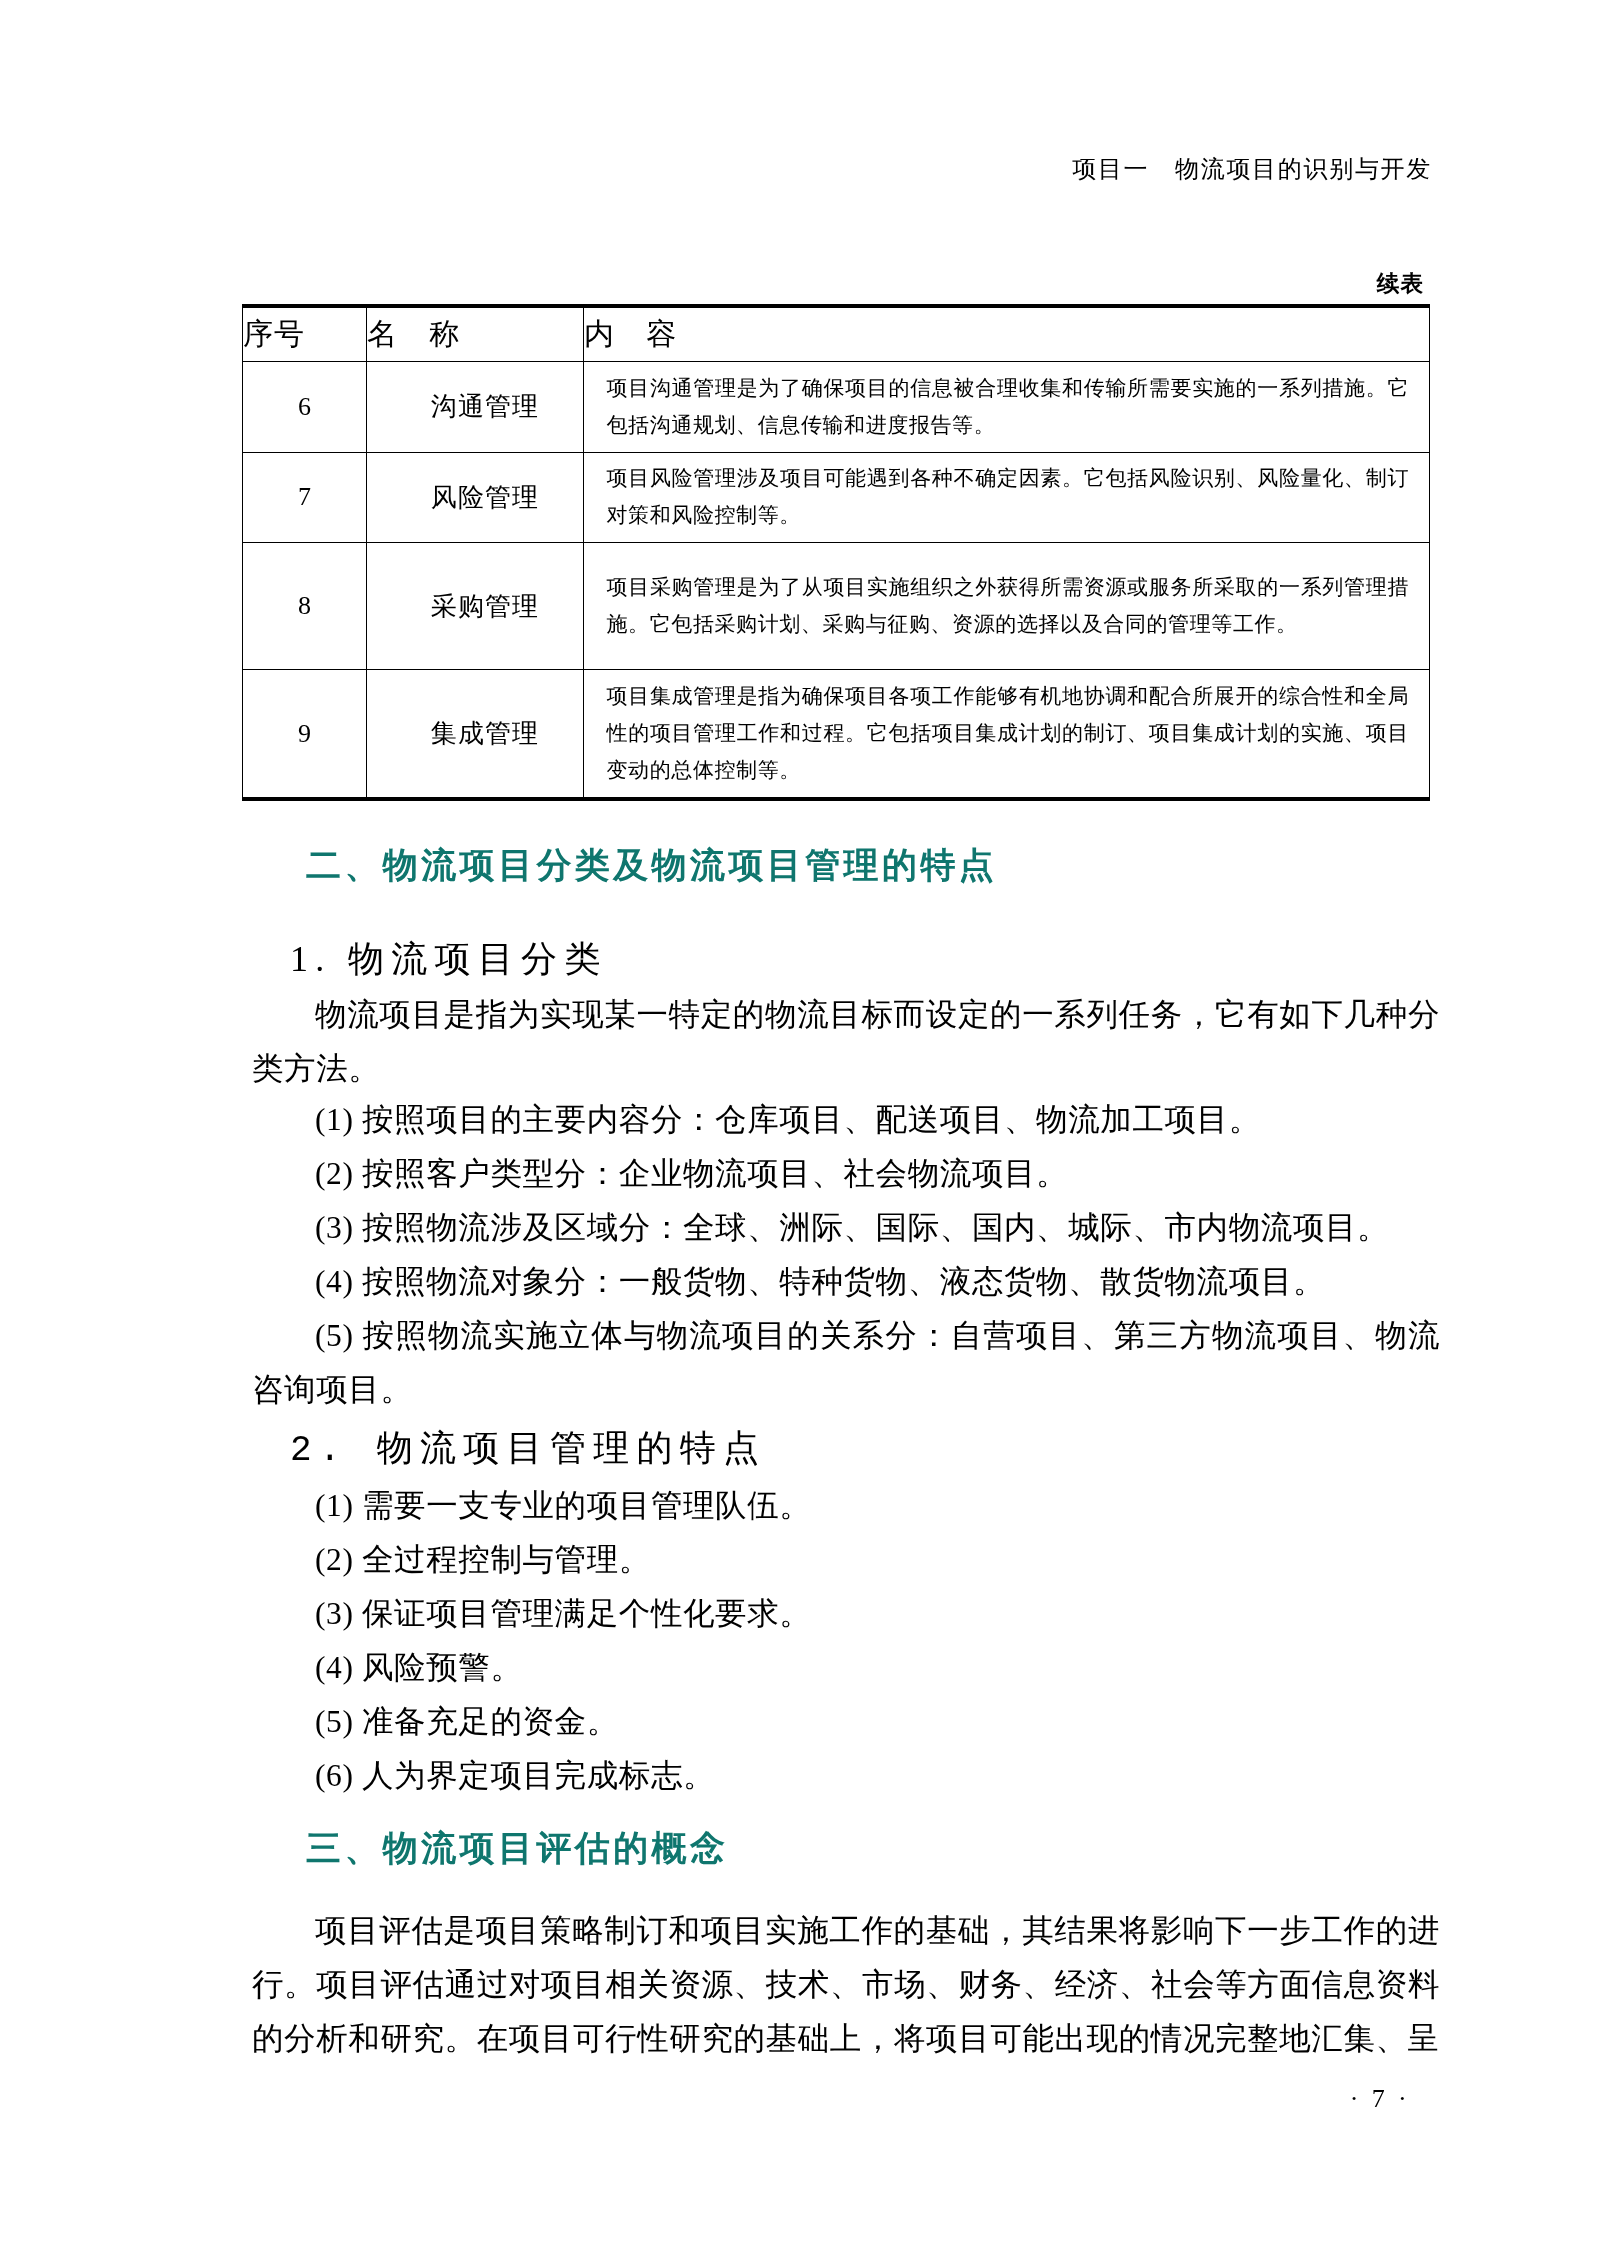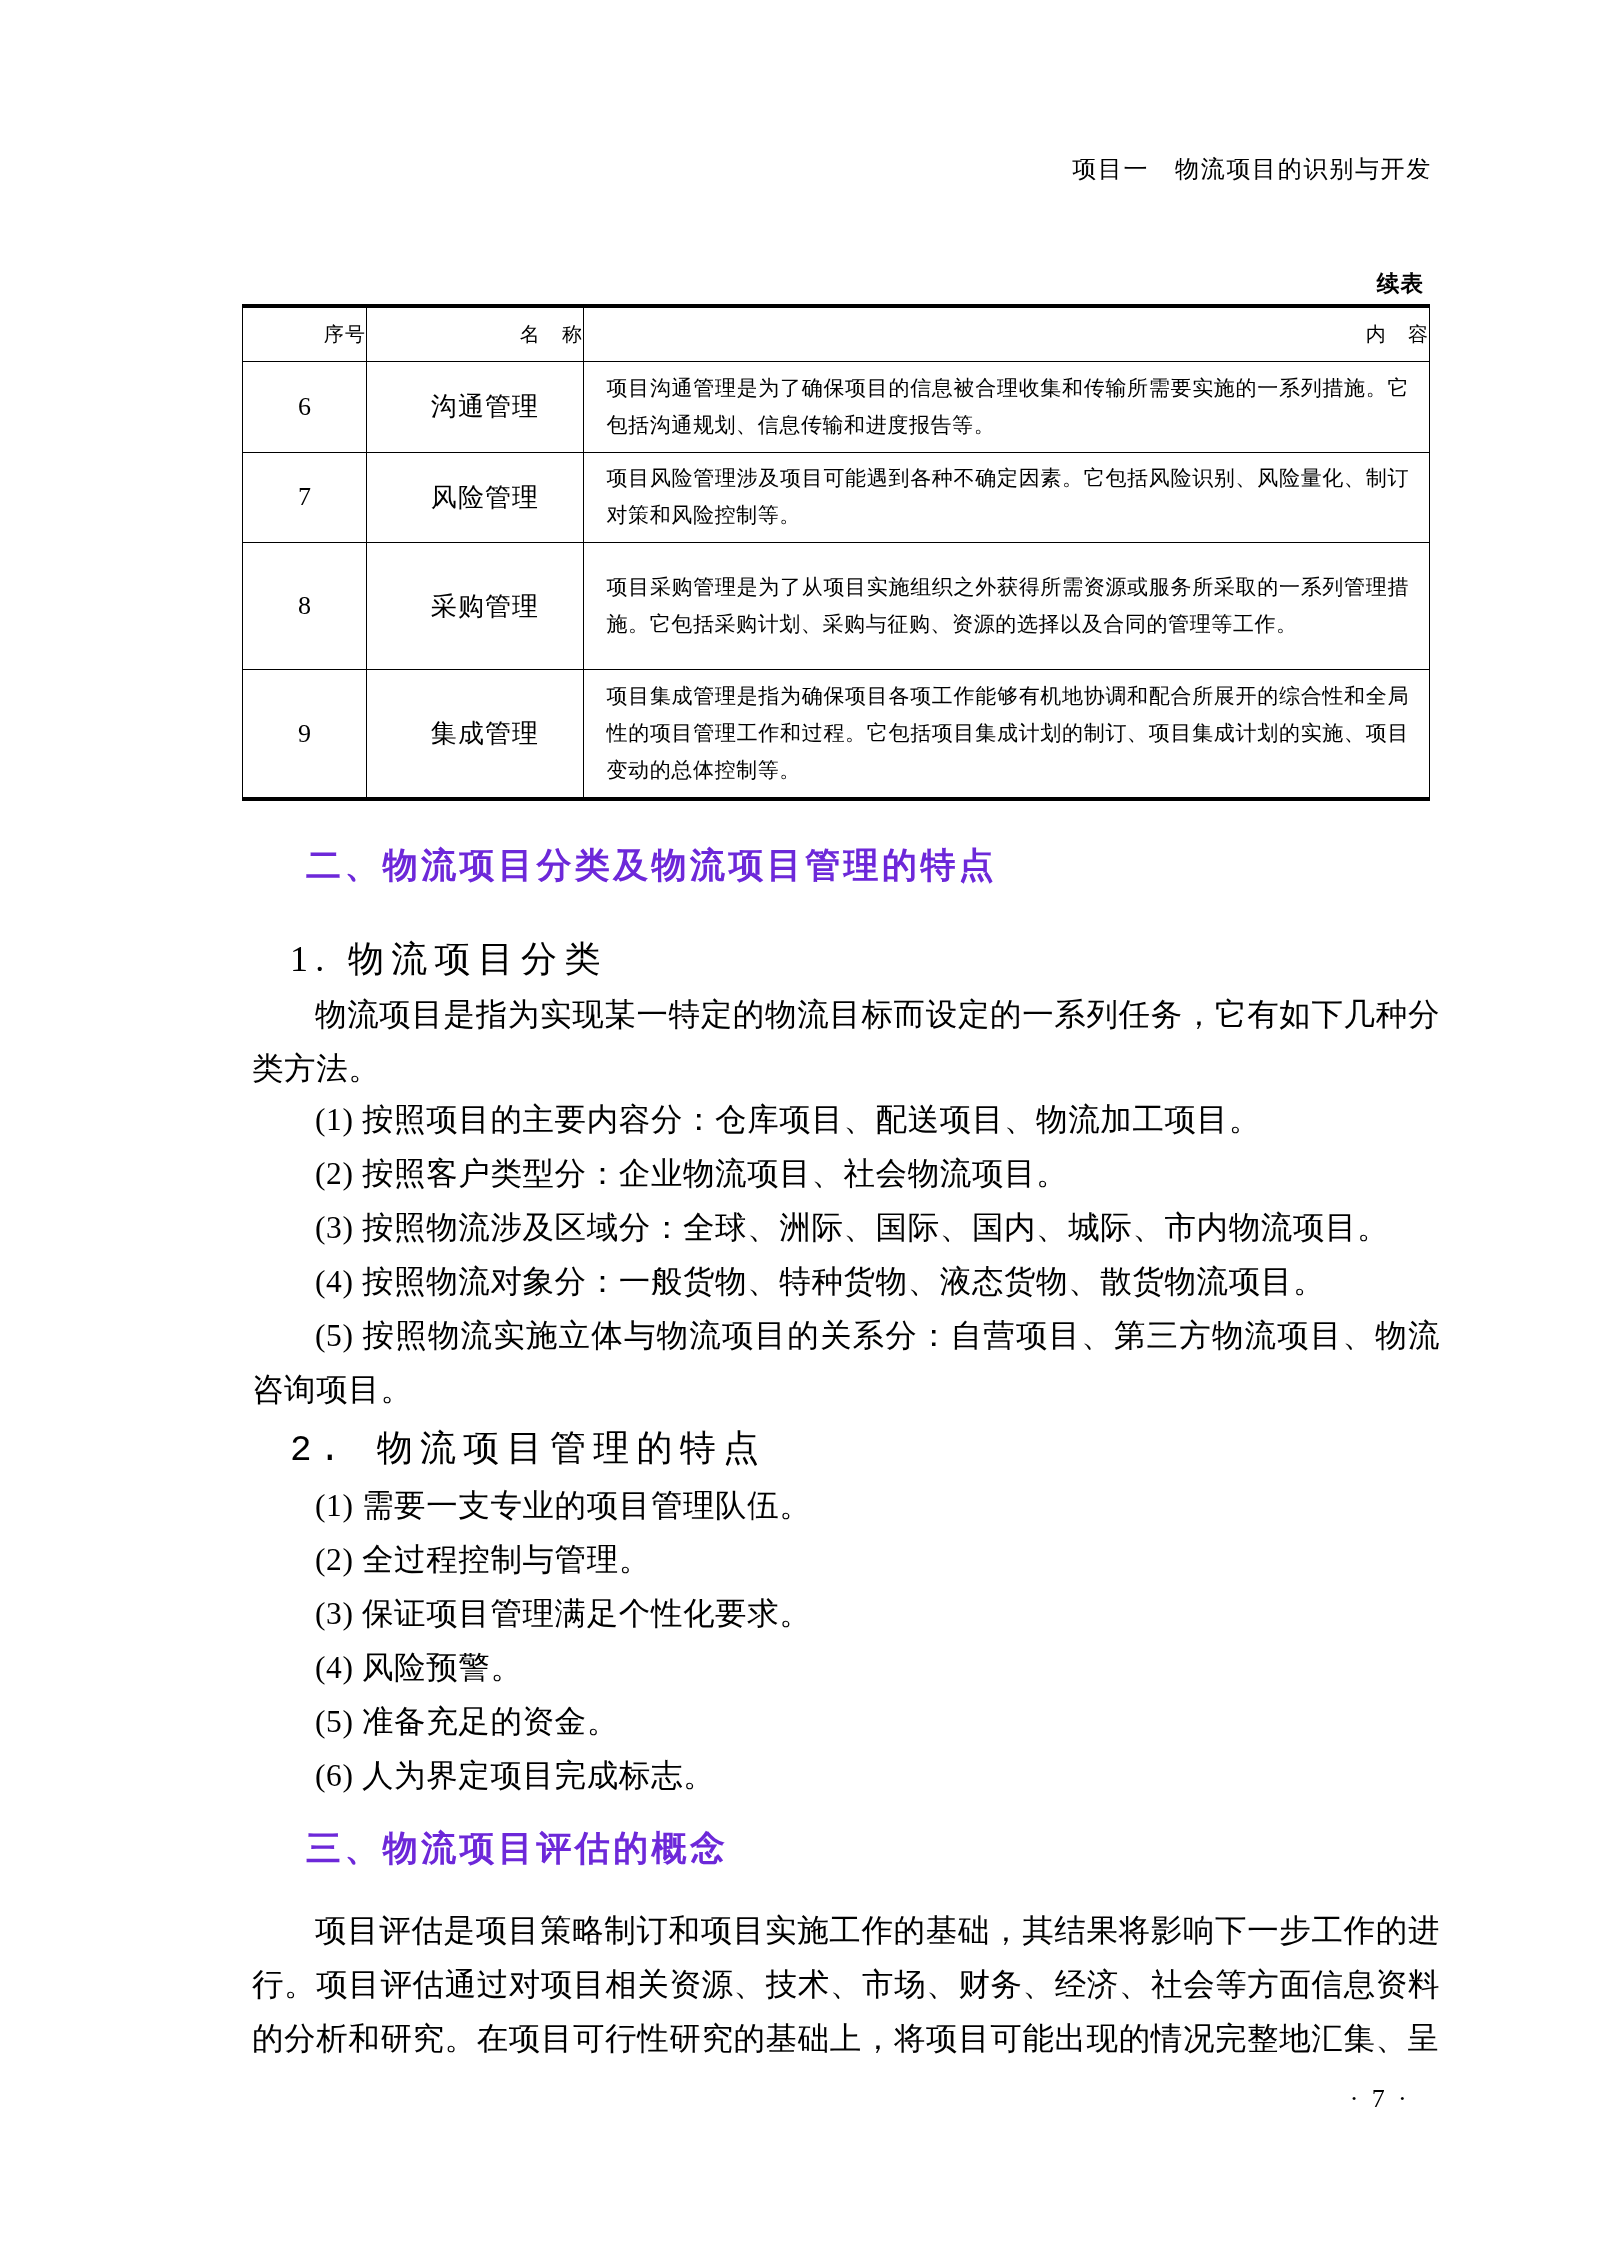--- a/index.html
+++ b/index.html
@@ -45,22 +45,22 @@
     border-top: 4.5px solid #000;
     border-bottom: 4.5px solid #000;
   }
   table.tbl th, table.tbl td {
     border: 1.7px solid #000;
     font-weight: normal;
     vertical-align: middle;
   }
   table.tbl th {
     height: 55px;
-    font-size: 20px;
-    text-align: right;
+    font-size: 30px;
+    text-align: left;
     letter-spacing: 1.1px;
   }
   td.c-no {
     text-align: center;
     font-size: 26px;
   }
   td.c-name {
     text-align: center;
     font-size: 26px;
     letter-spacing: 1.1px;
@@ -79,21 +79,21 @@
   tr.r9 { height: 125px; }
 
   
   .sec-heading {
     position: absolute;
     left: 306px;
     font-family: "Liberation Sans", sans-serif;
     font-weight: bold;
     font-size: 35px;
     letter-spacing: 3.4px;
-    color: #6d28d9;
+    color: #0f766e;
     white-space: nowrap;
   }
   .sec-2 { top: 842px; }
   .sec-3 { top: 1825px; }
 
   
   .sub-heading {
     position: absolute;
     left: 290px;
     font-size: 36px;

